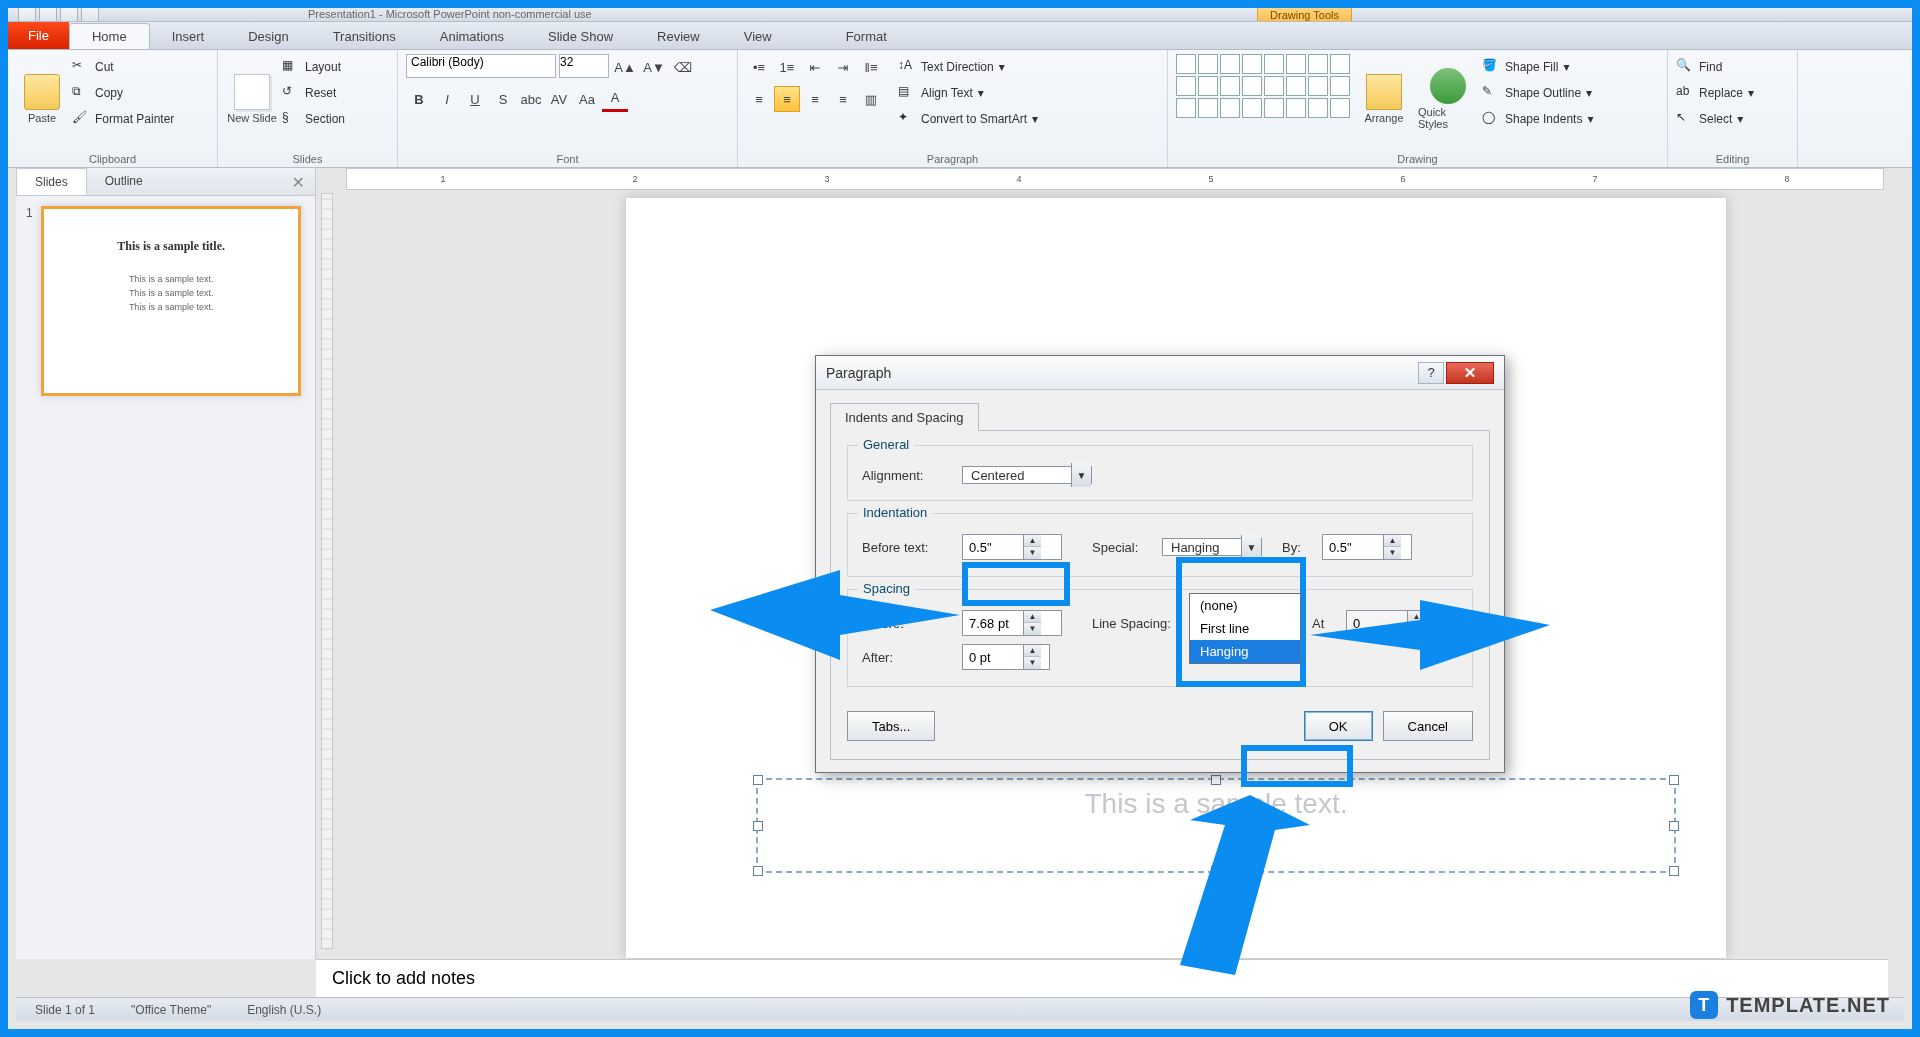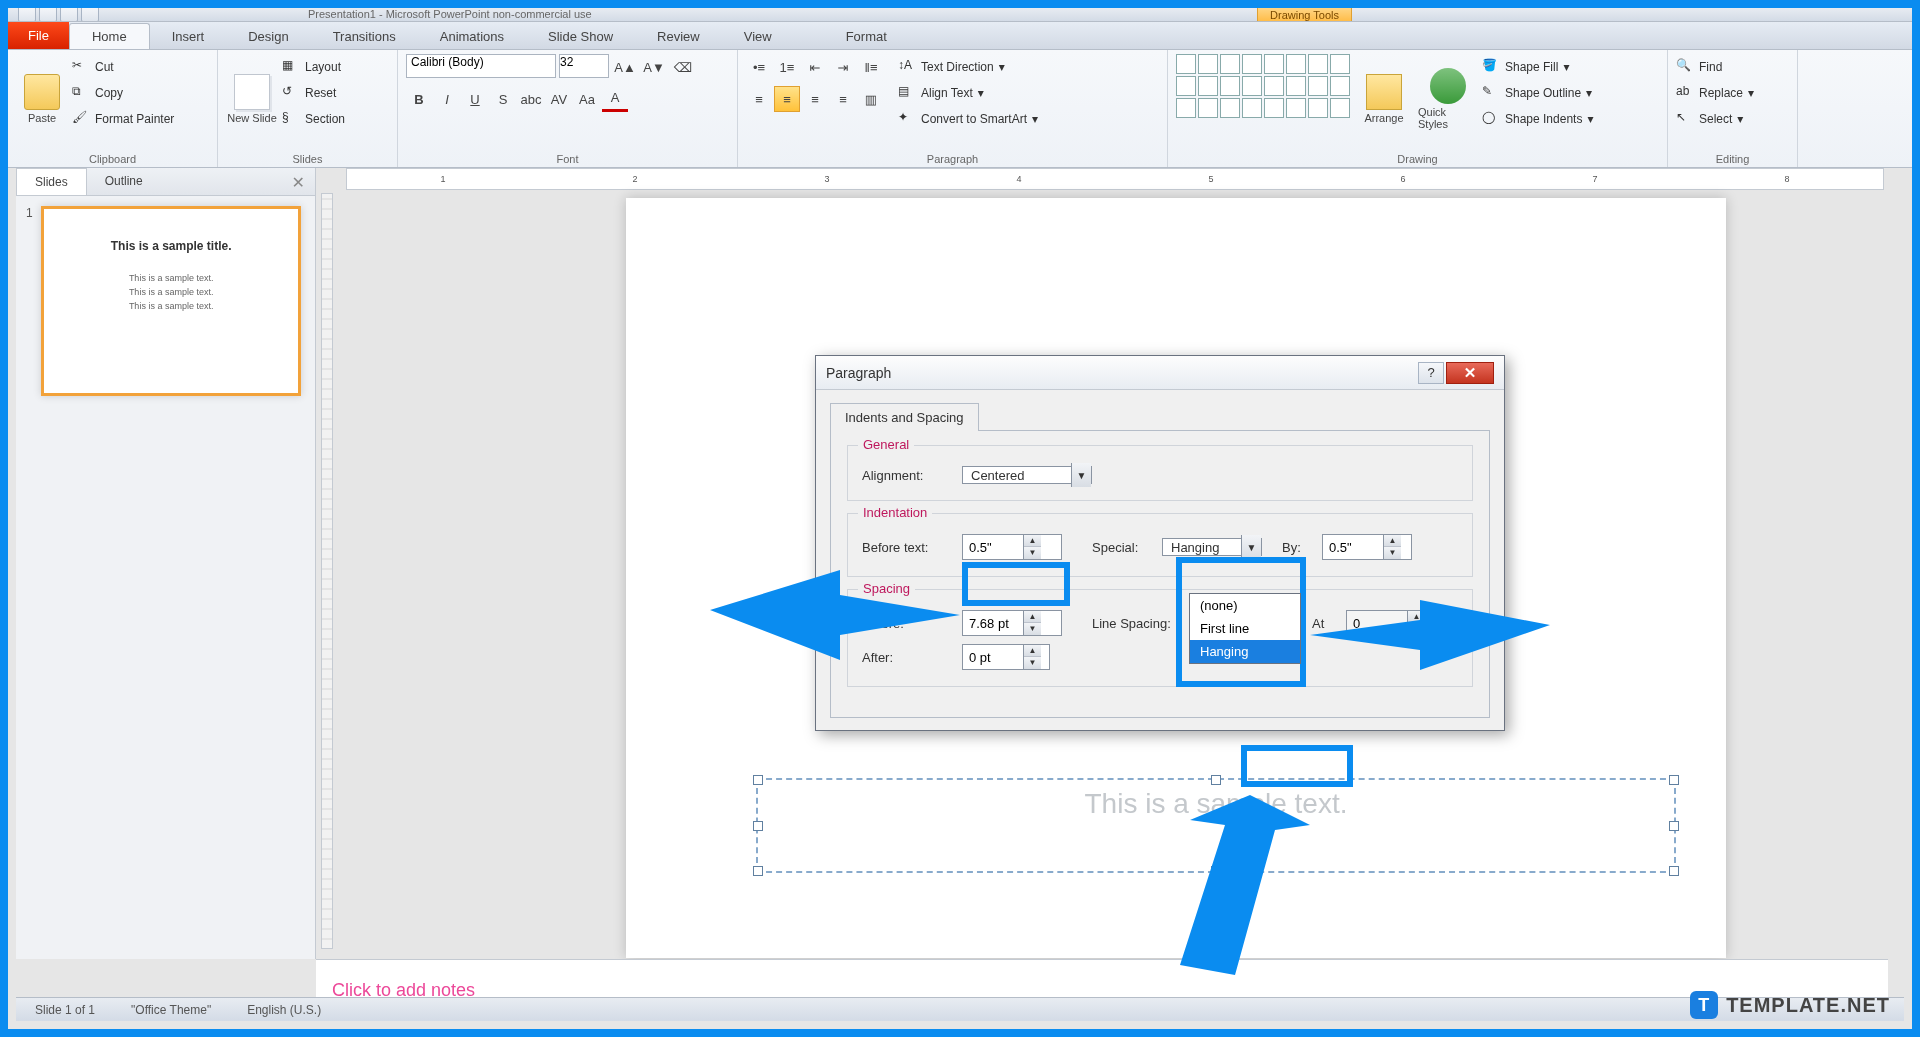--- a/index.html
+++ b/index.html
@@ -33,46 +33,46 @@
 .shape-cell { width: 20px; height: 20px; border: 1px solid #8aa; background: #fff; }
 .workspace { position: absolute; top: 160px; left: 8px; right: 8px; bottom: 70px; background: #e6e6e6; display: flex; }
 .slides-panel { width: 300px; background: #f0f2f5; border-right: 1px solid #c4cad2; display: flex; flex-direction: column; }
 .panel-tabs { height: 28px; display: flex; border-bottom: 1px solid #c4cad2; background: linear-gradient(#eef1f5,#e1e5eb); }
 .panel-tab { padding: 6px 18px; font-size: 12px; color: #444; }
 .panel-tab.active { background: #fff; border: 1px solid #c4cad2; border-bottom: none; }
 .panel-close { margin-left: auto; padding: 5px 10px; color: #888; }
 .thumb-area { padding: 10px; }
 .thumb-num { font-size: 12px; color: #555; display: inline-block; vertical-align: top; margin-right: 4px; }
 .thumb { width: 260px; height: 190px; background: #fff; border: 3px solid #f2a23a; box-shadow: 0 0 8px rgba(0,0,0,0.15); padding: 30px 20px; font-size: 10px; color: #333; display: inline-block; }
-.thumb-title { font-size: 12px; font-weight: bold; color: #333; text-align: center; margin-bottom: 20px; }
+.thumb-title { font-size: 12px; font-weight: bold; color: #333; text-align: center; margin-bottom: 20px; font-family: Liberation Serif, serif; }
 .thumb-text { font-size: 9px; color: #666; text-align: center; margin: 4px 0; }
 .editor { flex: 1; position: relative; background: #e6e6e6; }
 .ruler-h { position: absolute; top: 0; left: 30px; right: 20px; height: 22px; background: #fff; border: 1px solid #c4cad2; font-size: 9px; }
 .note-ruler { position: absolute; top: 25px; left: 5px; bottom: 10px; width: 12px; background: repeating-linear-gradient(0deg,#f2f2f2,#f2f2f2 8px,#e4e4e4 8px,#e4e4e4 10px); border: 1px solid #c4cad2; }
 .canvas { position: absolute; top: 30px; left: 310px; width: 1100px; height: 760px; background: #fff; box-shadow: 0 0 12px rgba(0,0,0,0.2); }
 .text-selection { position: absolute; left: 130px; bottom: 85px; right: 50px; height: 95px; border: 2px dashed #88aacc; }
 .sel-handle { width: 10px; height: 10px; background: #fff; border: 1px solid #6080a0; position: absolute; }
 .h-tl { top: -5px; left: -5px; } .h-tr { top: -5px; right: -5px; } .h-bl { bottom: -5px; left: -5px; } .h-br { bottom: -5px; right: -5px; }
 .h-tm { top: -5px; left: 50%; margin-left: -5px; } .h-bm { bottom: -5px; left: 50%; margin-left: -5px; }
 .h-ml { top: 50%; left: -5px; margin-top: -5px; } .h-mr { top: 50%; right: -5px; margin-top: -5px; }
 .sel-text { color: #c4c8cc; font-size: 28px; text-align: center; padding-top: 8px; }
-.notes-area { position: absolute; left: 308px; right: 24px; bottom: 28px; height: 42px; background: #fff; border-top: 1px solid #c4cad2; padding: 20px 16px; font-size: 18px; color: #ec4899; }
+.notes-area { position: absolute; left: 308px; right: 24px; bottom: 28px; height: 42px; background: #fff; border-top: 1px solid #c4cad2; padding: 8px 16px; font-size: 18px; color: #000000; }
 .status-bar { position: absolute; left: 8px; right: 8px; bottom: 8px; height: 24px; background: linear-gradient(#e8ecf2,#d3dbe6); border-top: 1px solid #b5bdc8; display: flex; align-items: center; font-size: 12px; color: #555; padding: 0 10px; gap: 18px; }
 .status-seg { padding: 2px 8px; border: 1px solid transparent; }
 
 .dialog { position: absolute; top: 355px; left: 815px; width: 690px; background: #f0f0f0; border: 1px solid #6a7280; box-shadow: 4px 4px 14px rgba(0,0,0,0.35); }
 .dlg-title { height: 34px; background: linear-gradient(#fdfdfd,#e8ecf2); display: flex; align-items: center; padding: 0 10px; font-size: 14px; color: #333; border-bottom: 1px solid #c4cad2; }
 .dlg-title-btns { margin-left: auto; display: flex; gap: 2px; }
 .dlg-help { width: 26px; height: 22px; background: linear-gradient(#f5f7fa,#dde3eb); border: 1px solid #a8b4c4; display: flex; align-items: center; justify-content: center; font-size: 13px; }
 .dlg-close { width: 48px; height: 22px; background: linear-gradient(#e86a5a,#c43420); border: 1px solid #a02010; color: #fff; display: flex; align-items: center; justify-content: center; font-size: 15px; font-weight: bold; }
 .dlg-body { padding: 12px 14px; }
 .dlg-tab { display: inline-block; background: #f0f0f0; border: 1px solid #b5bdc8; border-bottom: none; padding: 6px 14px; font-size: 13px; color: #333; position: relative; top: 1px; }
 .dlg-panel { border: 1px solid #b5bdc8; background: #f0f0f0; padding: 14px 16px 18px; }
 .fieldset { border: 1px solid #d0d4da; padding: 12px 14px 16px; margin-bottom: 12px; position: relative; }
-.fieldset-legend { position: absolute; top: -9px; left: 10px; background: #f0f0f0; padding: 0 5px; font-size: 13px; color: #be185d; }
+.fieldset-legend { position: absolute; top: -9px; left: 10px; background: #f0f0f0; padding: 0 5px; font-size: 13px; color: #0c4a6e; }
 .frow { display: flex; align-items: center; gap: 10px; margin-top: 8px; font-size: 13px; color: #333; }
 .frow label { width: 90px; }
 .combo { height: 18px; border: 1px solid #8a94a2; background: #fff; display: flex; align-items: center; }
 .combo-text { flex: 1; padding: 0 8px; font-size: 13px; }
 .combo-btn { width: 20px; height: 24px; background: linear-gradient(#f2f4f7,#d8dde4); border-left: 1px solid #8a94a2; display: flex; align-items: center; justify-content: center; font-size: 10px; }
 .spinner { height: 26px; border: 1px solid #8a94a2; background: #fff; display: flex; align-items: center; }
 .spinner input { border: none; width: 60px; padding: 0 6px; font-size: 13px; outline: none; }
 .spin-btns { width: 18px; display: flex; flex-direction: column; border-left: 1px solid #8a94a2; }
 .spin-up, .spin-down { height: 12px; background: linear-gradient(#f2f4f7,#d8dde4); font-size: 8px; text-align: center; line-height: 12px; }
 .spin-up { border-bottom: 1px solid #bcc2cc; }
@@ -417,20 +417,26 @@
           <label>After:</label>
           <div class="spinner" style="width:88px">
             <input value="0 pt" style="">
             <div class="spin-btns">
                 <div class="spin-up">▲</div>
                 <div class="spin-down">▼</div>
               </div>
           </div>
         </div>
       </div>
+      <div class="dlg-footer">
+        <button class="dlg-btn">Tabs...</button>
+        <div style="flex:1"></div>
+        <button class="dlg-btn default">OK</button>
+        <button class="dlg-btn">Cancel</button>
+      </div>
     </div>
   </div>
 </div>
 
 <div class="droplist" style="top:593px;left:1189px;width:112px">
   <div class="drop-opt">(none)</div>
   <div class="drop-opt">First line</div>
   <div class="drop-opt sel">Hanging</div>
 </div>
 

